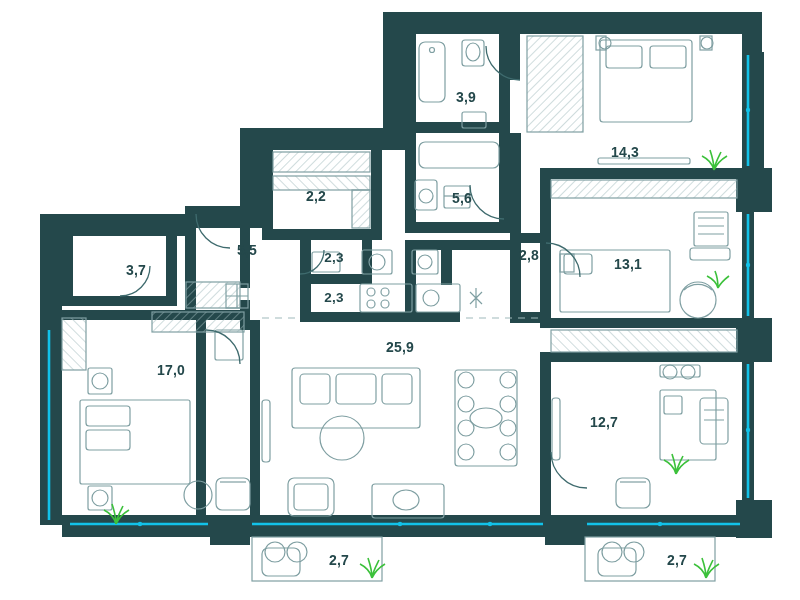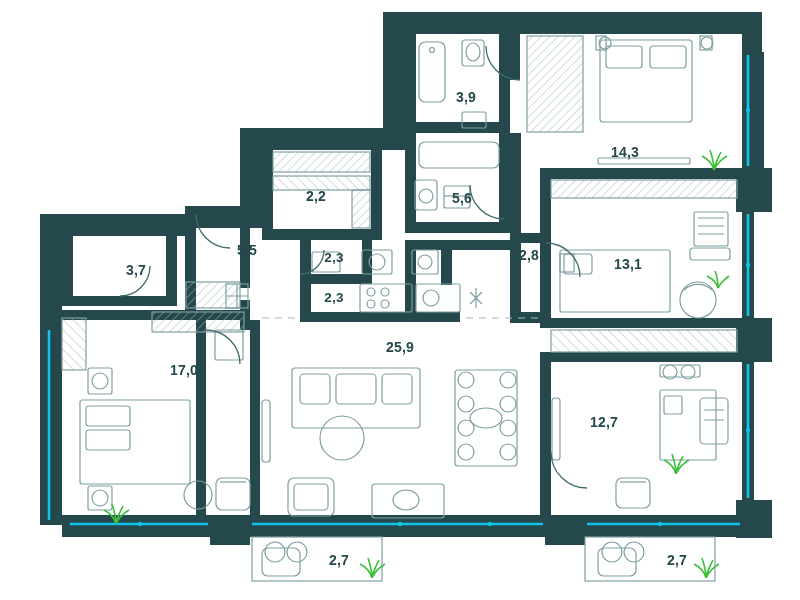--- a/index.html
+++ b/index.html
@@ -283,19 +283,19 @@
   <div class="arealabel big" style="left:466px;top:97px;">3,9</div>
   <div class="arealabel big" style="left:625px;top:152px;">14,3</div>
   <div class="arealabel big" style="left:316px;top:196px;">2,2</div>
   <div class="arealabel big" style="left:462px;top:198px;text-align:center;">5,6</div>
   <div class="arealabel big" style="left:233px;top:250px;padding-left:28px;">5,5</div>
   <div class="arealabel big" style="left:136px;top:270px;">3,7</div>
   <div class="arealabel big" style="left:529px;top:255px;">2,8</div>
   <div class="arealabel big" style="left:628px;top:264px;">13,1</div>
   <div class="arealabel" style="left:334px;top:257px;">2,3</div>
   <div class="arealabel" style="left:334px;top:297px;">2,3</div>
-  <div class="arealabel big" style="left:184px;top:370px;">17,0</div>
+  <div class="arealabel big" style="left:171px;top:370px;">17,0</div>
   <div class="arealabel big" style="left:400px;top:347px;">25,9</div>
   <div class="arealabel big" style="left:604px;top:422px;text-align:center;">12,7</div>
   <div class="arealabel big" style="left:339px;top:560px;">2,7</div>
   <div class="arealabel big" style="left:677px;top:560px;">2,7</div>
 
 </div>
 
 </body></html>

